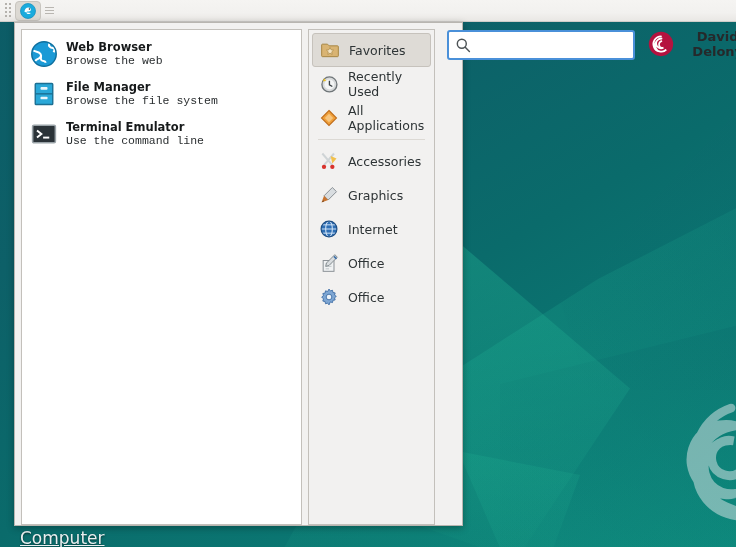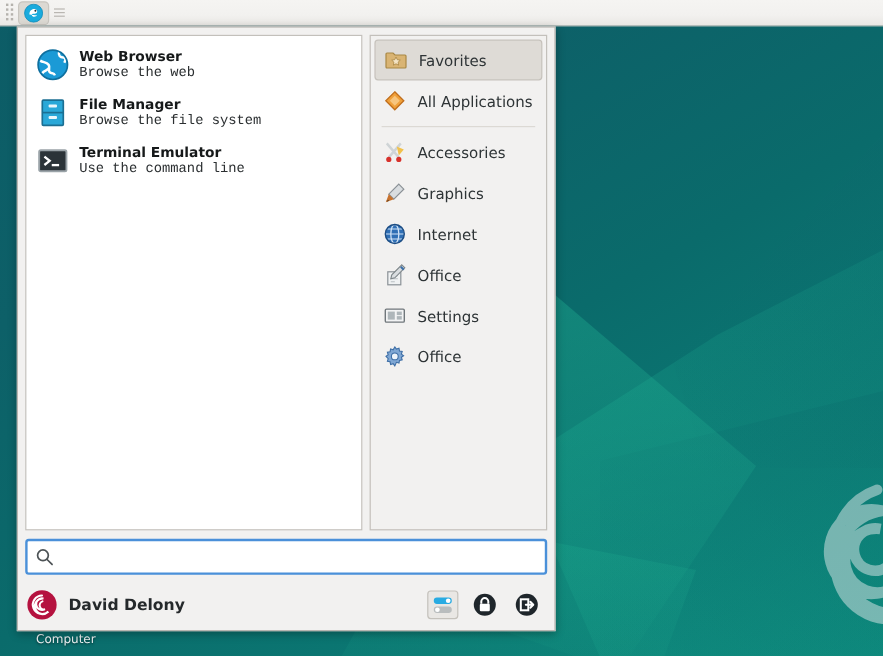--- a/index.html
+++ b/index.html
@@ -43,24 +43,25 @@
   }
   
   #swirl-watermark {
     position: absolute; right: -58px; top: 398px;
     width: 126px; height: 126px;
     opacity: 0.55;
   }
 
   
   #desktop-icon-computer {
-    position: absolute; left: 30px; top: 528px;
-    color: #e9eff0; font-size: 10px;
+    position: absolute; left: 20px; top: 528px;
+    color: #e9eff0; font-size: 17px;
     text-shadow: 0 1px 2px rgba(0,0,0,.6);
     white-space: nowrap;
+    text-decoration: underline;
   }
 
   
   #top-panel {
     position: absolute; left: 0; top: 0; width: 736px; height: 22px;
     background: linear-gradient(180deg, #f5f4f2 0%, #f2f1ef 60%, #e9e7e4 100%);
     border-bottom: 1px solid #cfcdc9;
     display: flex; align-items: center;
     z-index: 5;
   }
@@ -85,21 +86,21 @@
   #panel-menu-handle i:nth-child(2) { width: 9px; }
   #panel-menu-handle i:nth-child(3) { width: 9px; }
 
   
   #whisker-menu {
     position: absolute; left: 14px; top: 22px;
     width: 449px; height: 504px;
     background: #f2f1f0;
     border: 1px solid #b8b5b0;
     box-shadow: 0 2px 7px rgba(0,0,0,.30);
-    display: flex; flex-direction: column;
+    display: flex; flex-direction: row;
     z-index: 10;
   }
   #menu-body { display: flex; flex: 1; padding: 6px 6px 0 6px; gap: 6px; min-height: 0; }
 
   
   #favorites-panel {
     width: 281px;
     background: #ffffff;
     border: 1px solid #c3c0bb;
     padding: 4px 0 0 0;
@@ -268,20 +269,29 @@
     <div id="categories-panel">
 
       <div class="cat-item selected">
         <svg class="cat-icon" viewBox="0 0 24 24">
           <path d="M2 6a1 1 0 011-1h6l2 2h10a1 1 0 011 1v11a1 1 0 01-1 1H3a1 1 0 01-1-1z" fill="#d9b473" stroke="#a88744" stroke-width="1.2"></path>
           <path d="M12 9l1.3 2.7 3 .4-2.2 2.1.5 3-2.6-1.4-2.6 1.4.5-3-2.2-2.1 3-.4z" fill="#f3e3c3" stroke="#a88744" stroke-width=".8"></path>
         </svg>
         <span>Favorites</span>
       </div>
 
+      <div class="cat-item">
+        <svg class="cat-icon" viewBox="0 0 24 24">
+          <circle cx="12.5" cy="12.5" r="9" fill="#d7d9da" stroke="#6f7578" stroke-width="1.6"></circle>
+          <circle cx="12.5" cy="12.5" r="6" fill="#f4f5f5"></circle>
+          <path d="M12.5 8v5l3.5 2" fill="none" stroke="#3b4144" stroke-width="1.6"></path>
+          <path d="M6 5l2.5 3L5 9z" fill="#f0c419"></path>
+        </svg>
+        <span>Recently Used</span>
+      </div>
 
       <div class="cat-item">
         <svg class="cat-icon" viewBox="0 0 24 24">
           <path d="M12 3l9 9-9 9-9-9z" fill="#f0a03a" stroke="#c06e1c" stroke-width="1.3"></path>
           <path d="M12 7l5 5-5 5-5-5z" fill="#f7c57e"></path>
         </svg>
         <span>All Applications</span>
       </div>
 
       <div class="cat-sep"></div>
@@ -319,29 +329,20 @@
       <div class="cat-item">
         <svg class="cat-icon" viewBox="0 0 24 24">
           <rect x="5" y="9" width="13" height="13" fill="#f0f2f3" stroke="#8b9196" stroke-width="1.2"></rect>
           <path d="M8 13h7M8 16h7M8 19h4" stroke="#b9c0c4" stroke-width="1.1"></path>
           <path d="M19 2l3 3-10 10-4 1 1-4z" fill="#d9dde0" stroke="#7d8589" stroke-width="1.1"></path>
           <path d="M18 4l3 3" stroke="#3d70a8" stroke-width="2"></path>
         </svg>
         <span>Office</span>
       </div>
 
-      <div class="cat-item">
-        <svg class="cat-icon" viewBox="0 0 24 24">
-          <rect x="2.5" y="5.5" width="19" height="13" rx="1.2" fill="#f2f3f4" stroke="#70777b" stroke-width="1.4"></rect>
-          <rect x="5" y="8" width="7" height="8" fill="#aeb6ba"></rect>
-          <rect x="14" y="8" width="5" height="3.5" fill="#aeb6ba"></rect>
-          <rect x="14" y="12.5" width="5" height="3.5" fill="#aeb6ba"></rect>
-        </svg>
-        <span>Settings</span>
-      </div>
 
       <div class="cat-item">
         <svg class="cat-icon" viewBox="0 0 24 24">
           <path d="M12 2.5l1.6 2.2 2.6-.8.5 2.7 2.7.5-.8 2.6 2.2 1.6-2.2 1.6.8 2.6-2.7.5-.5 2.7-2.6-.8L12 21.5l-1.6-2.2-2.6.8-.5-2.7-2.7-.5.8-2.6L3.2 12l2.2-1.6-.8-2.6 2.7-.5.5-2.7 2.6.8z" fill="#7fa7d4" stroke="#3f6fa6" stroke-width="1.1"></path>
           <circle cx="12" cy="12" r="3.4" fill="#eef4fa" stroke="#3f6fa6" stroke-width="1.1"></circle>
         </svg>
         <span>Office</span>
       </div>
 
     </div>

